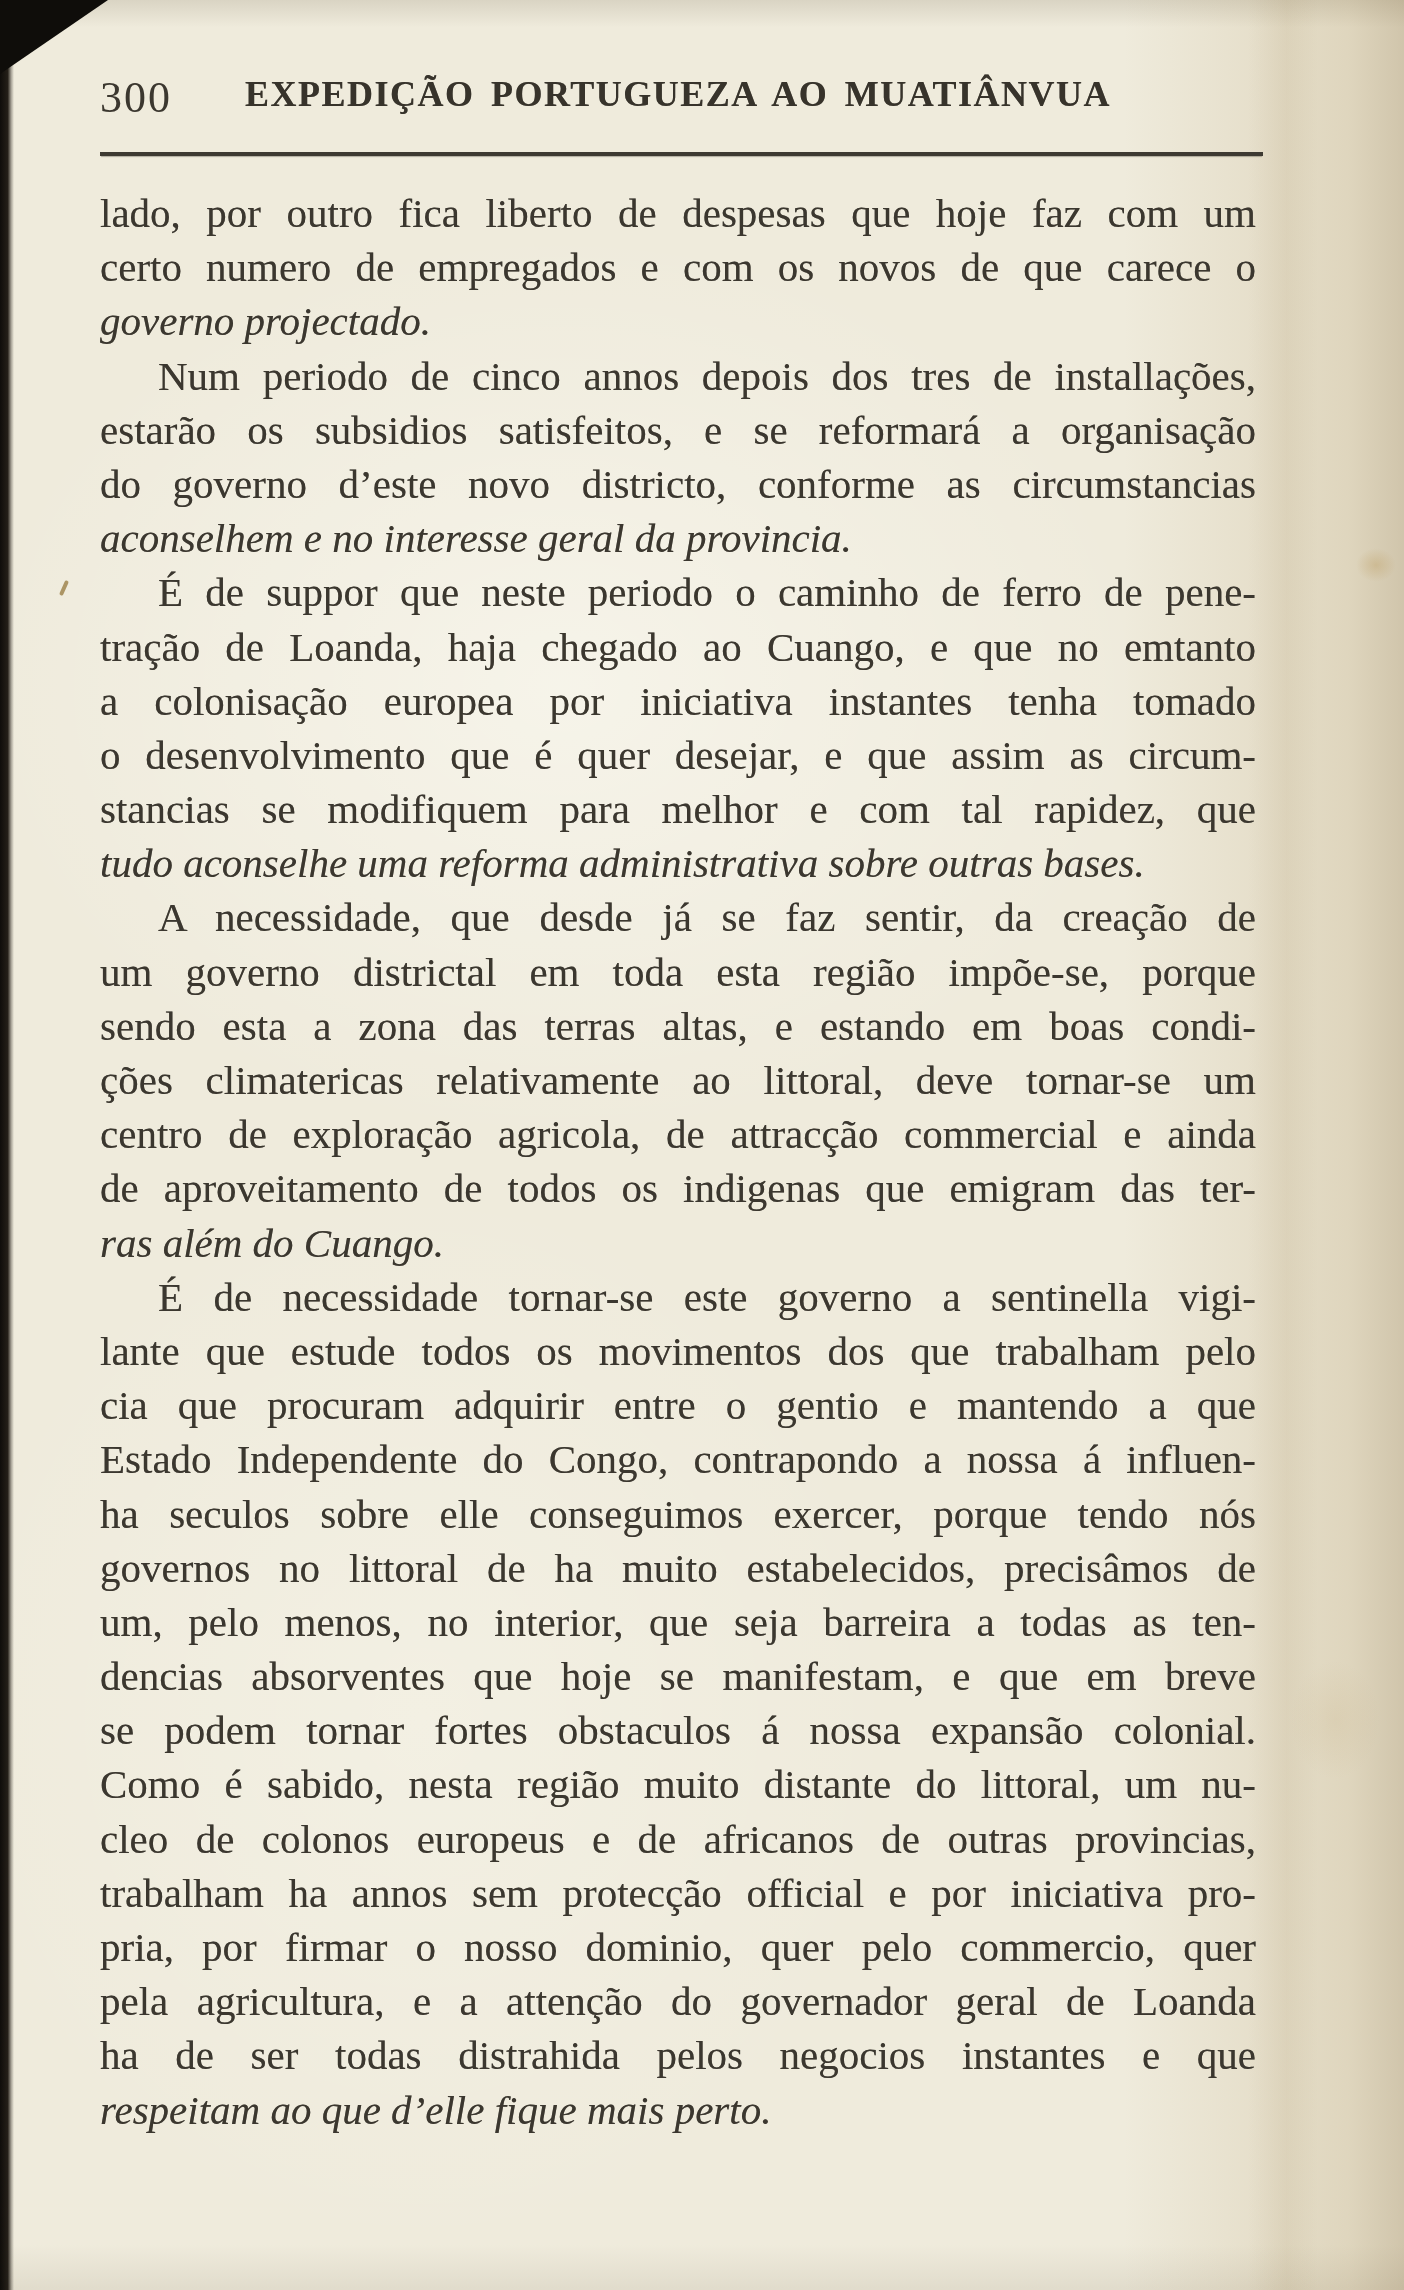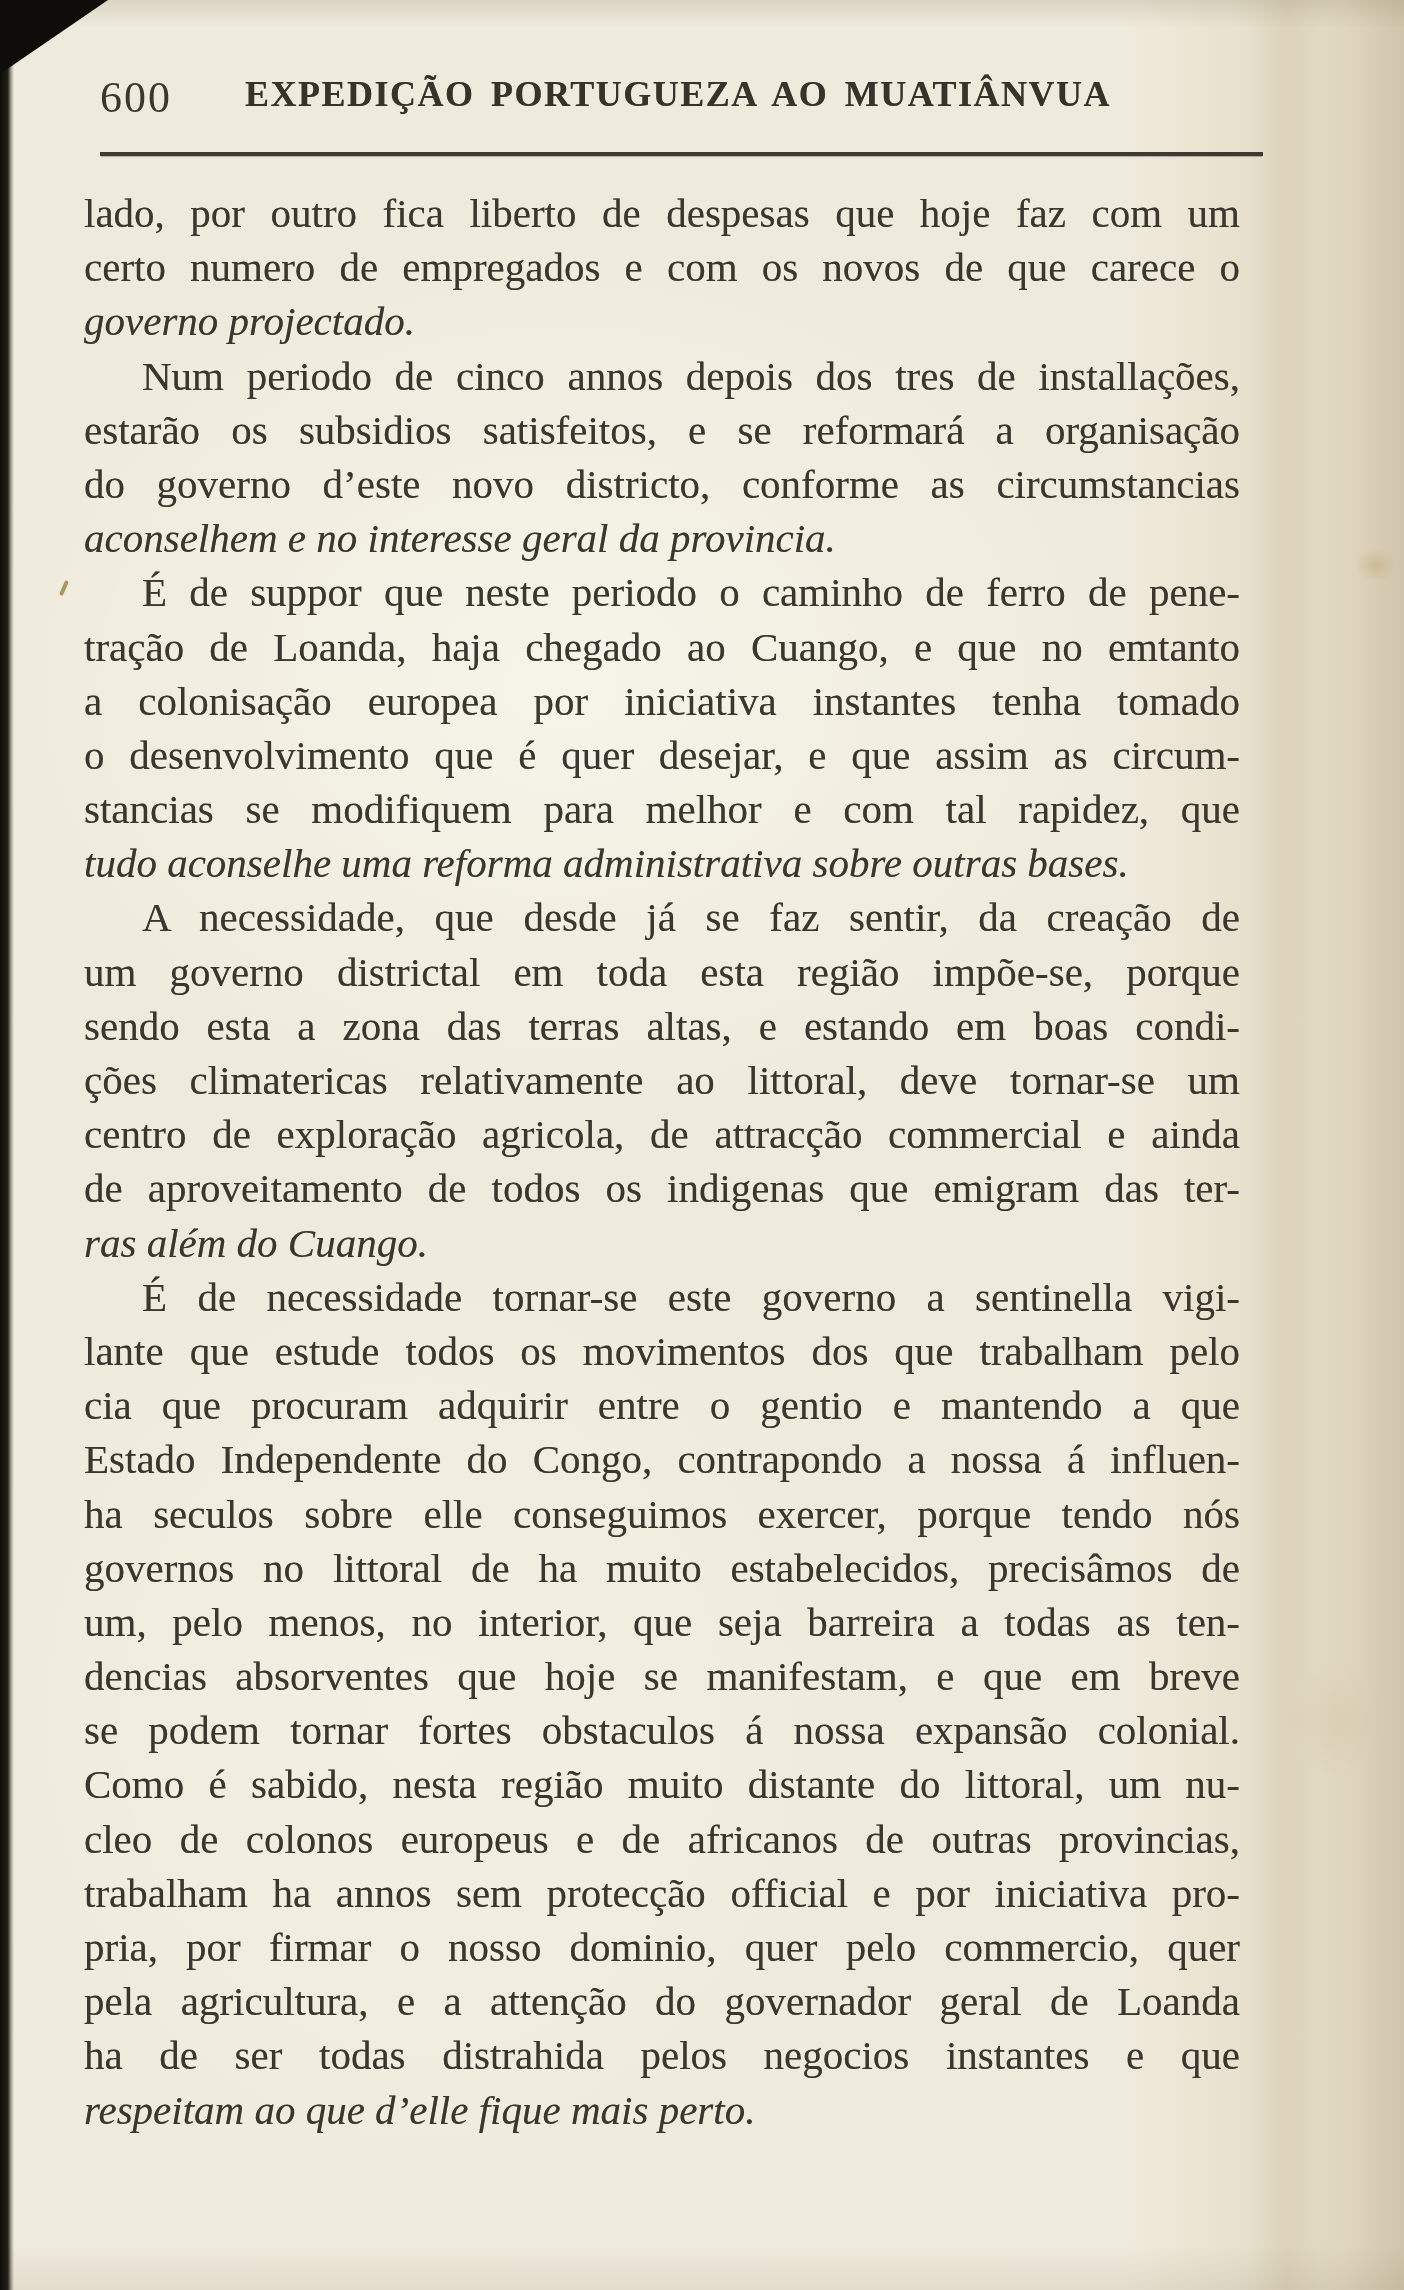--- a/index.html
+++ b/index.html
@@ -57,21 +57,21 @@
     color:#37332b;
     text-shadow:0 0 0.5px rgba(55,51,43,0.6);
   }
   .rule{
     position:absolute;left:100px;top:152px;width:1163px;height:4px;
     background:#3e3a32;
     box-shadow:0 2px 1px -1px rgba(62,58,50,0.35);
   }
   
   .text-block{
-    position:absolute;left:84px;top:186px;width:1156px;
+    position:absolute;left:100px;top:186px;width:1156px;
   }
   .line{
     height:54.2px;line-height:54.2px;
     font-size:41px;
     text-align:justify;
     text-align-last:justify;
     white-space:normal;
     text-shadow:0 0 0.6px rgba(59,55,47,0.55);
   }
   .line.ind{text-indent:58px;}
@@ -83,21 +83,21 @@
 <div id="page">
 
   <div class="edge-left"></div>
   <div class="corner-tl"></div>
   <div class="right-crease"></div>
   <div class="stain-1"></div>
   <div class="stain-2"></div>
   <div class="pen-mark"></div>
 
   <header>
-    <div class="pageno">600</div>
+    <div class="pageno">300</div>
     <div class="title">EXPEDIÇÃO PORTUGUEZA AO MUATIÂNVUA</div>
   </header>
 
   <div class="rule"></div>
 
   <main class="text-block">
     <div class="line">lado, por outro fica liberto de despesas que hoje faz com um</div>
     <div class="line">certo numero de empregados e com os novos de que carece o</div>
     <div class="line end">governo projectado.</div>
     <div class="line ind">Num periodo de cinco annos depois dos tres de installações,</div>

